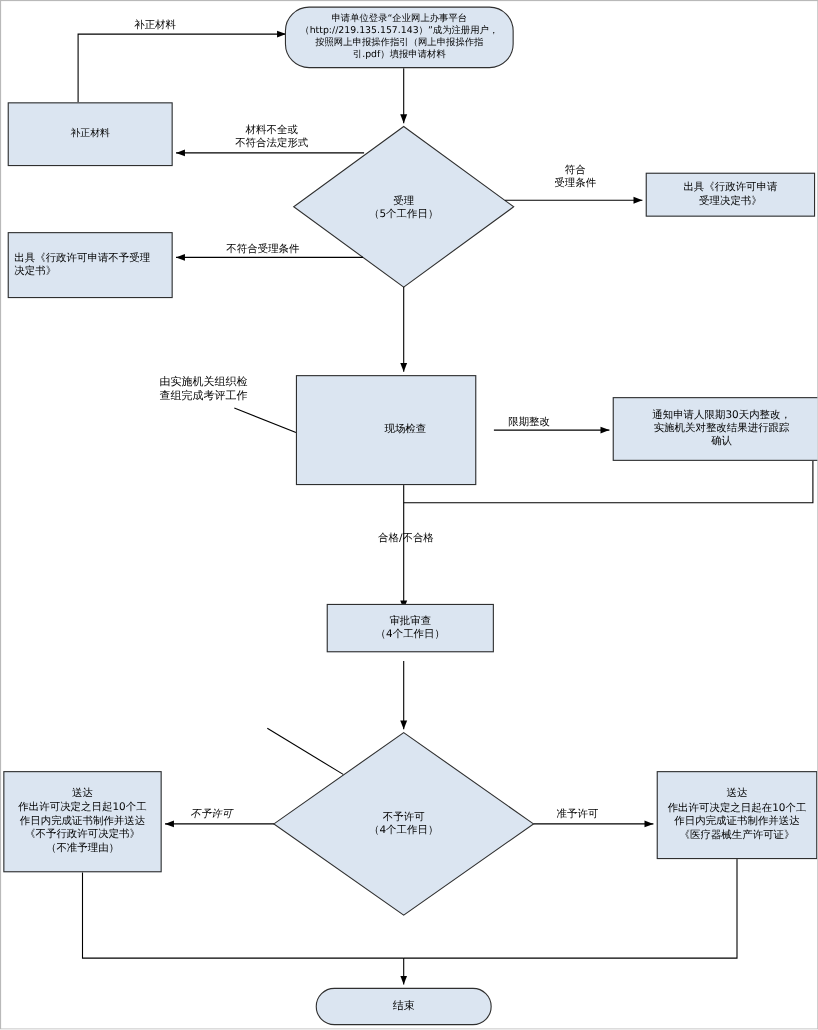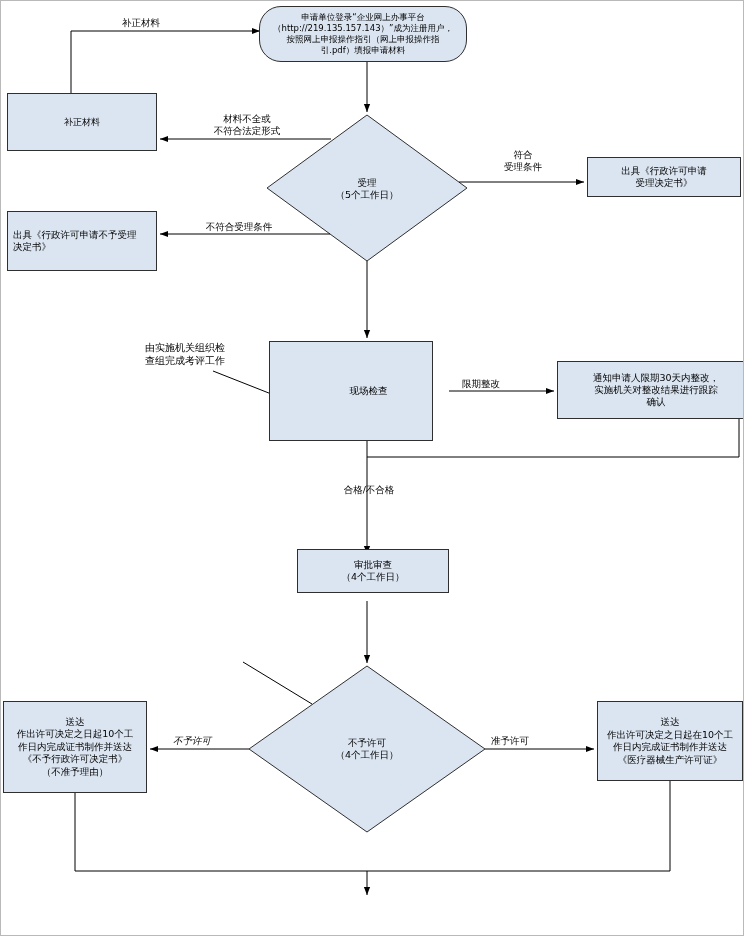--- a/index.html
+++ b/index.html
@@ -138,25 +138,28 @@
 （不准予理由）</span>
   </div>
 
   <div class="node" style="left:596px; top:700px; width:146px; height:80px; font-size:9.5px; line-height:12.5px;">
     <span class="title">送达</span>
     <span class="body">作出许可决定之日起在10个工
 作日内完成证书制作并送达
 《医疗器械生产许可证》</span>
   </div>
 
+  <div class="node pill" style="left:286px; top:897px; width:160px; height:34px; font-size:10px;">
+    <span class="body">结束</span>
+  </div>
 
   <div class="plain" style="left:110px; top:16px; width:60px;">补正材料</div>
   <div class="plain" style="left:198px; top:112px; width:96px;">材料不全或
 不符合法定形式</div>
   <div class="plain" style="left:190px; top:220px; width:96px;">不符合受理条件</div>
   <div class="plain" style="left:497px; top:148px; width:50px;">符合
 受理条件</div>
   <div class="plain" style="left:457px; top:377px; width:46px;">限期整改</div>
   <div class="plain" style="left:335px; top:483px; width:66px;">合格/不合格</div>
   <div class="plain" style="left:170px; top:734px; width:42px;font-style:italic;">不予许可</div>
-  <div class="plain" style="left:488px; top:734px; width:42px;">准予许可</div>
+  <div class="plain" style="left:503px; top:734px; width:42px;">准予许可</div>
 
 </div>
 
 </body></html>

